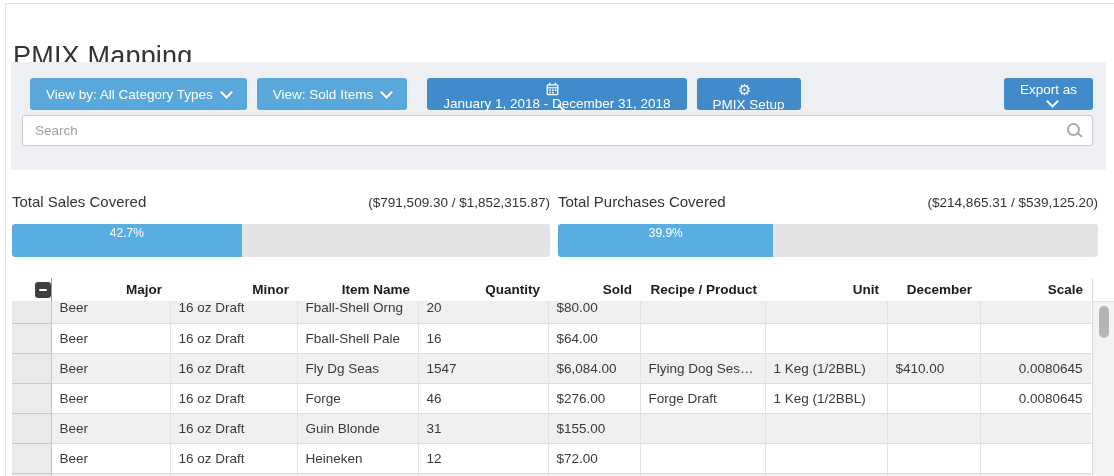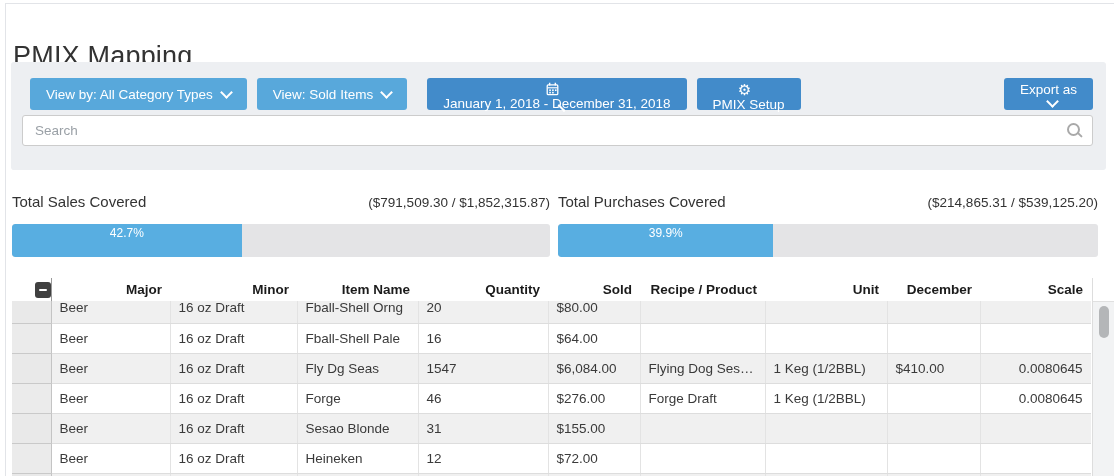--- a/index.html
+++ b/index.html
@@ -282,21 +282,21 @@
     <td>$276.00</td>
     <td>Forge Draft</td>
     <td>1 Keg (1/2BBL)</td>
     <td></td>
     <td class="num">0.0080645</td>
   </tr>
         <tr>
     <td class="c-handle"></td>
     <td>Beer</td>
     <td>16 oz Draft</td>
-    <td>Sesao Blonde</td>
+    <td>Guin Blonde</td>
     <td>31</td>
     <td>$155.00</td>
     <td></td>
     <td></td>
     <td></td>
     <td class="num"></td>
   </tr>
         <tr>
     <td class="c-handle"></td>
     <td>Beer</td>

